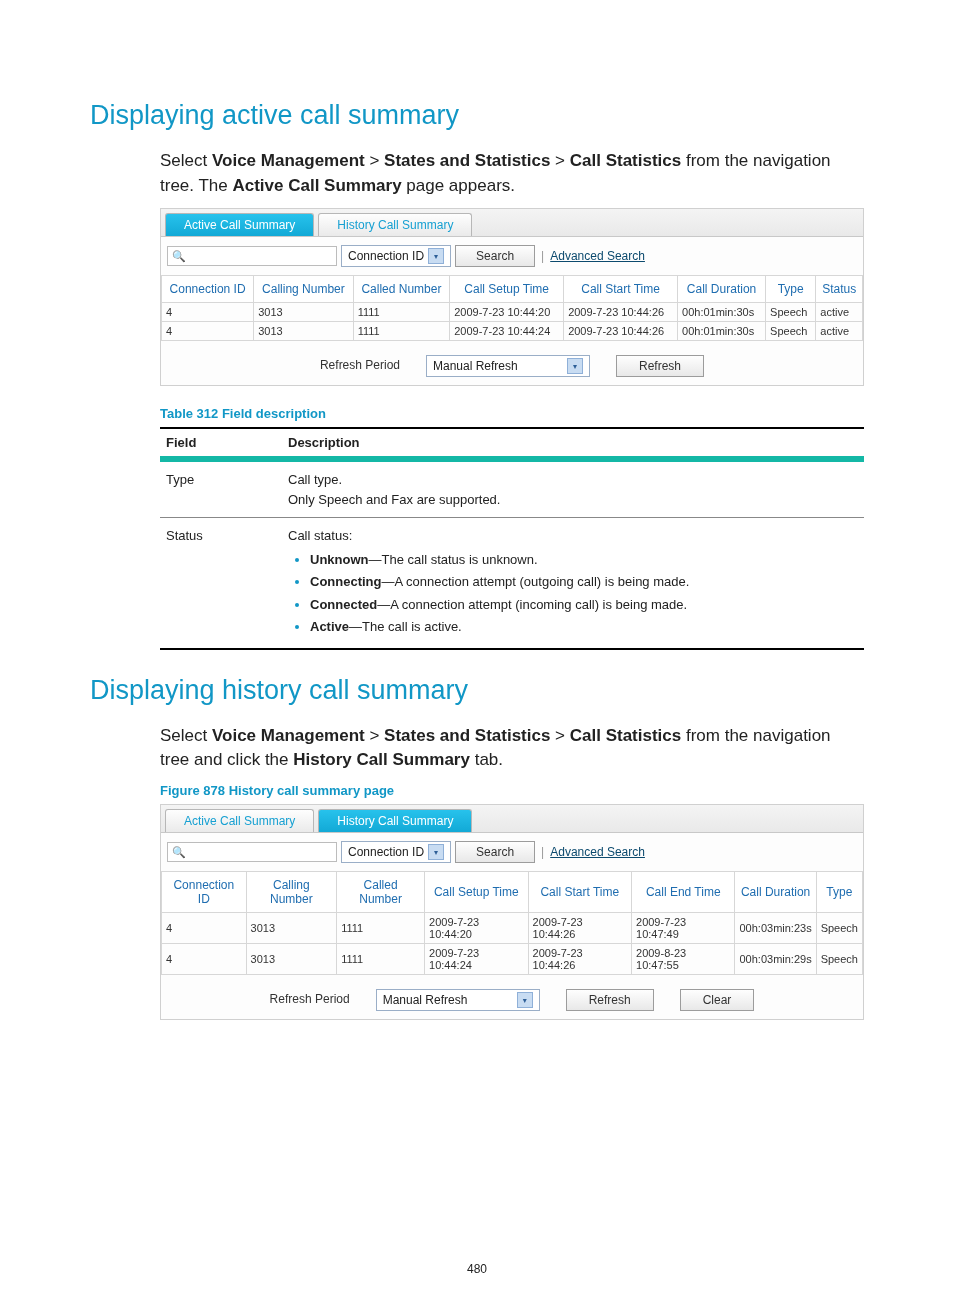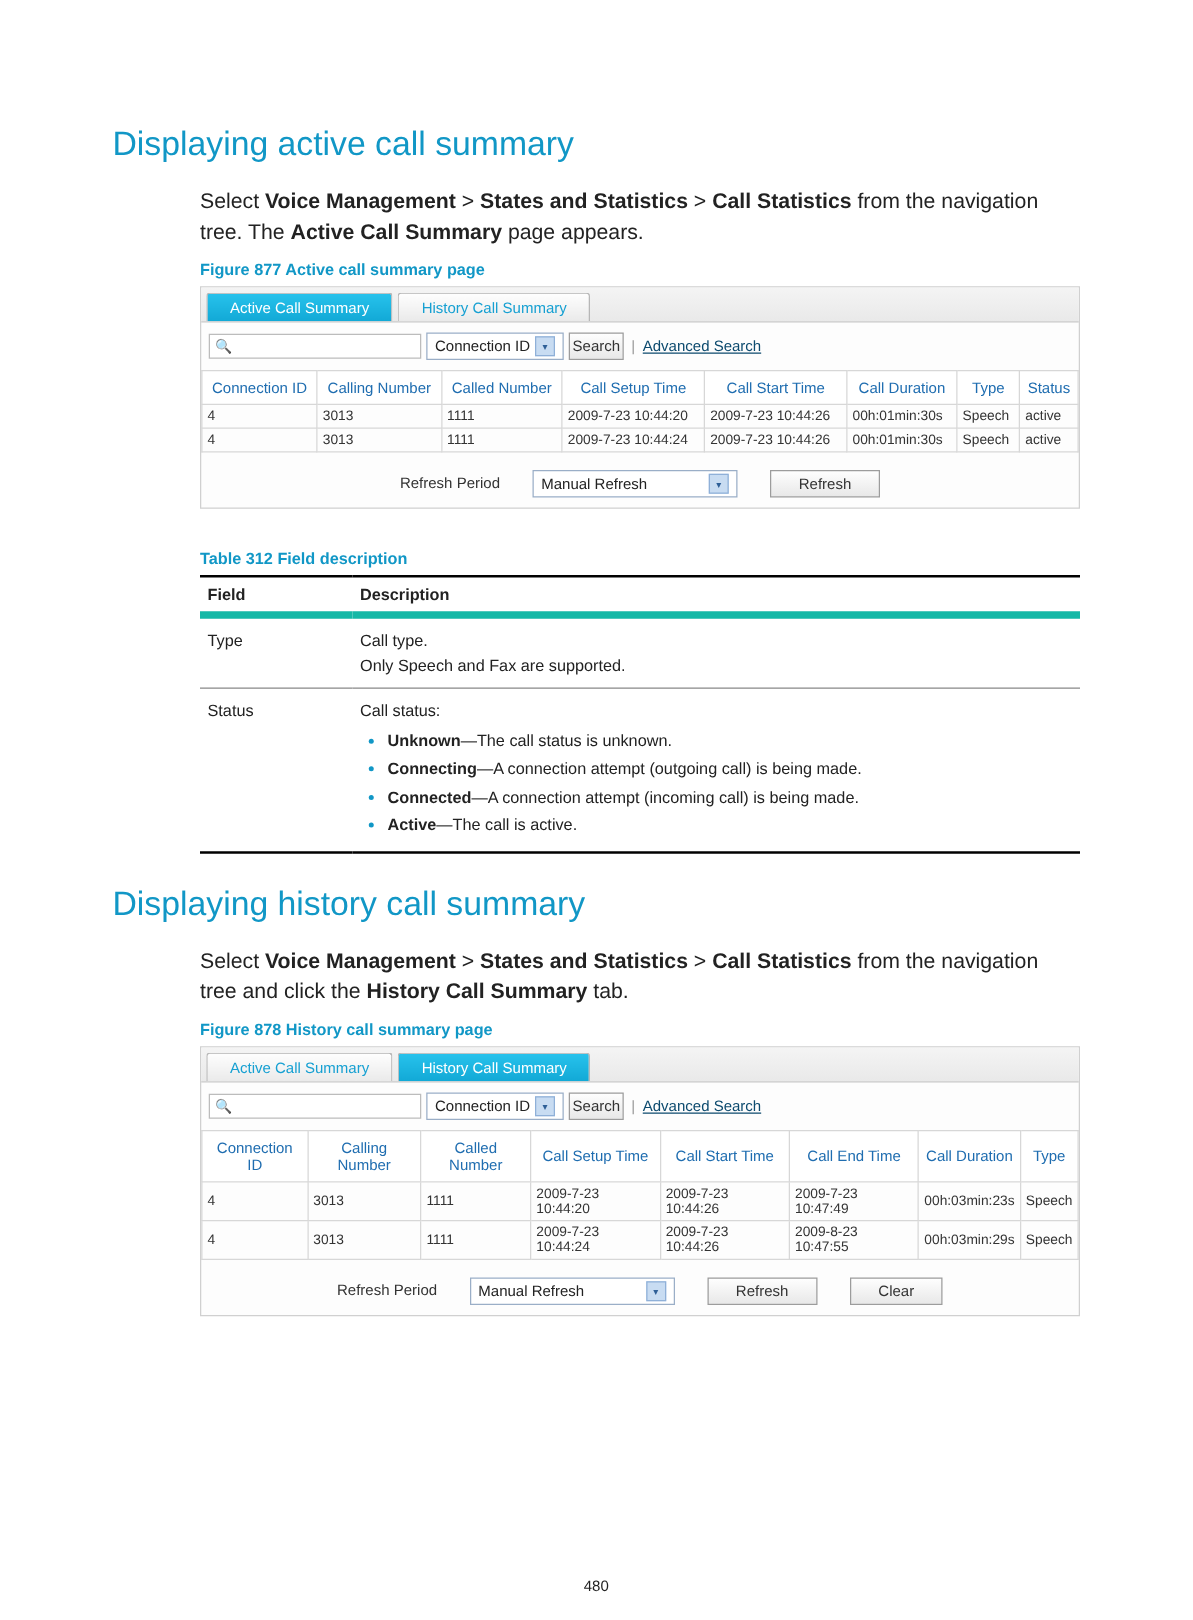--- a/index.html
+++ b/index.html
@@ -103,21 +103,21 @@
     border: 1px solid #8fb0d8;
     display: inline-flex;
     align-items: center;
     justify-content: center;
     font-size: 8px;
     color: #2e5f97;
   }
   .ui-btn {
     border: 1px solid #9c9c9c;
     height: 20px;
-    padding: 0 2px;
+    padding: 0 20px;
     display: inline-flex;
     align-items: center;
     background: linear-gradient(#fefefe,#e8e8e8);
     font-size: 12px;
   }
   .adv { color: #0c4a6e; font-size: 12px; text-decoration: underline; }
   .grid {
     width: 100%;
     border-collapse: collapse;
     font-size: 12px;
@@ -192,21 +192,20 @@
 
   <h1 class="section">Displaying active call summary</h1>
 
   <div class="body-indent">
     <p class="body-text">
       <span>Select </span><b>Voice Management</b> &gt;
       <b>States and Statistics</b> &gt;
       <b>Call Statistics</b><span> from the navigation tree. The </span><b>Active Call Summary</b><span> page appears.</span>
     </p>
 
-    <div class="figure-caption">Figure 877 Active call summary page</div>
 
     <div class="ui-panel">
       <div class="tabrow">
         <div class="tab active">Active Call Summary</div>
         <div class="tab inactive">History Call Summary</div>
       </div>
       <div class="searchrow">
         <div class="searchbox">
           <span class="mag">🔍</span>
         </div>
@@ -259,21 +258,21 @@
       <div class="refresh-row">
         <div class="lbl">Refresh Period</div>
         <div class="ui-select" style="width:150px;justify-content:space-between">
           <span>Manual Refresh</span>
           <span class="chev">▾</span>
         </div>
         <div class="ui-btn" style="padding:0 22px">Refresh</div>
       </div>
     </div>
 
-    <div class="figure-caption" style="margin-top:32px">Table 312 Field description</div>
+    <div class="figure-caption" style="margin-top:20px">Table 312 Field description</div>
     <table class="field-table">
       <thead>
           <tr>
         <th style="width:110px">Field</th>
         <th>Description</th>
       </tr>
         </thead>
       <tbody>
         <tr>
           <td>Type</td>

